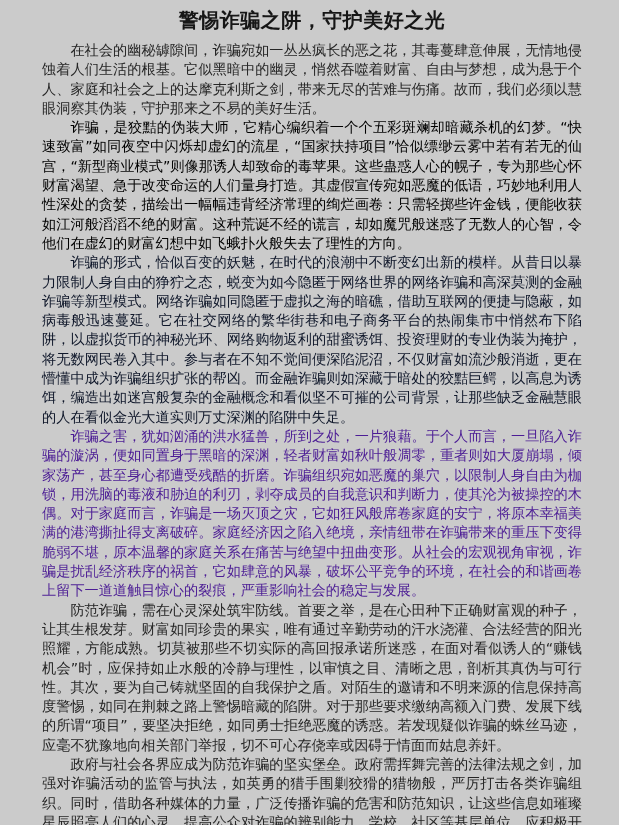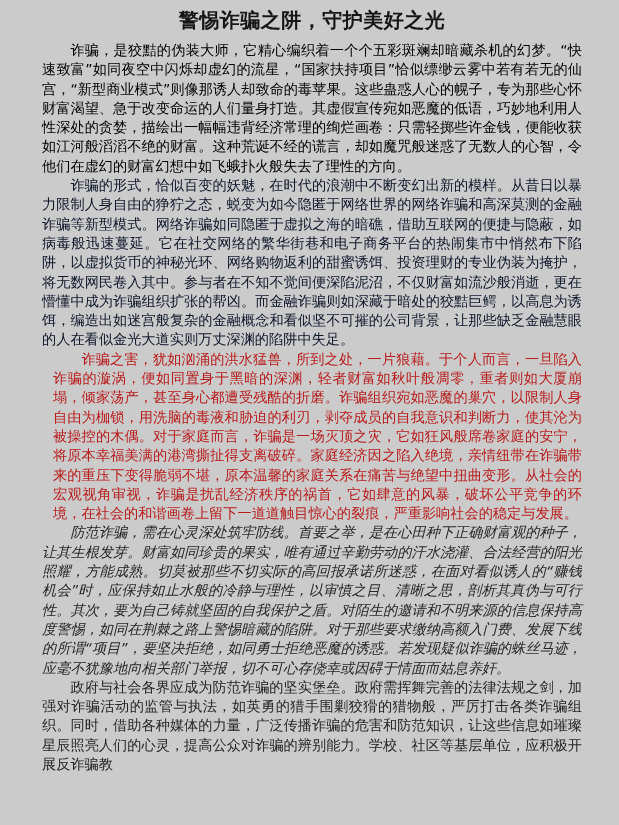--- a/index.html
+++ b/index.html
@@ -39,18 +39,19 @@
     text-indent: 2em;
     word-break: break-all;
     overflow-wrap: anywhere;
   }
 </style>
 </head>
 <body style="background: rgb(203, 203, 203);">
 
 <div class="doc">
   <h1 class="doc-title" style="color: rgb(22, 22, 22);">警惕诈骗之阱，守护美好之光</h1>
+  <p class="doc-paragraph" style="color: rgb(38, 38, 38);">在社会的幽秘罅隙间，诈骗宛如一丛丛疯长的恶之花，其毒蔓肆意伸展，无情地侵蚀着人们生活的根基。它似黑暗中的幽灵，悄然吞噬着财富、自由与梦想，成为悬于个人、家庭和社会之上的达摩克利斯之剑，带来无尽的苦难与伤痛。故而，我们必须以慧眼洞察其伪装，守护那来之不易的美好生活。</p>
   <p class="doc-paragraph" style="color: #000000;">诈骗，是狡黠的伪装大师，它精心编织着一个个五彩斑斓却暗藏杀机的幻梦。“快速致富”如同夜空中闪烁却虚幻的流星，“国家扶持项目”恰似缥缈云雾中若有若无的仙宫，“新型商业模式”则像那诱人却致命的毒苹果。这些蛊惑人心的幌子，专为那些心怀财富渴望、急于改变命运的人们量身打造。其虚假宣传宛如恶魔的低语，巧妙地利用人性深处的贪婪，描绘出一幅幅违背经济常理的绚烂画卷：只需轻掷些许金钱，便能收获如江河般滔滔不绝的财富。这种荒诞不经的谎言，却如魔咒般迷惑了无数人的心智，令他们在虚幻的财富幻想中如飞蛾扑火般失去了理性的方向。</p>
   <p class="doc-paragraph" style="color: #0f172a;">诈骗的形式，恰似百变的妖魅，在时代的浪潮中不断变幻出新的模样。从昔日以暴力限制人身自由的狰狞之态，蜕变为如今隐匿于网络世界的网络诈骗和高深莫测的金融诈骗等新型模式。网络诈骗如同隐匿于虚拟之海的暗礁，借助互联网的便捷与隐蔽，如病毒般迅速蔓延。它在社交网络的繁华街巷和电子商务平台的热闹集市中悄然布下陷阱，以虚拟货币的神秘光环、网络购物返利的甜蜜诱饵、投资理财的专业伪装为掩护，将无数网民卷入其中。参与者在不知不觉间便深陷泥沼，不仅财富如流沙般消逝，更在懵懂中成为诈骗组织扩张的帮凶。而金融诈骗则如深藏于暗处的狡黠巨鳄，以高息为诱饵，编造出如迷宫般复杂的金融概念和看似坚不可摧的公司背景，让那些缺乏金融慧眼的人在看似金光大道实则万丈深渊的陷阱中失足。</p>
-  <p class="doc-paragraph" style="color: #b91c1c; margin-left: 11px;">诈骗之害，犹如汹涌的洪水猛兽，所到之处，一片狼藉。于个人而言，一旦陷入诈骗的漩涡，便如同置身于黑暗的深渊，轻者财富如秋叶般凋零，重者则如大厦崩塌，倾家荡产，甚至身心都遭受残酷的折磨。诈骗组织宛如恶魔的巢穴，以限制人身自由为枷锁，用洗脑的毒液和胁迫的利刃，剥夺成员的自我意识和判断力，使其沦为被操控的木偶。对于家庭而言，诈骗是一场灭顶之灾，它如狂风般席卷家庭的安宁，将原本幸福美满的港湾撕扯得支离破碎。家庭经济因之陷入绝境，亲情纽带在诈骗带来的重压下变得脆弱不堪，原本温馨的家庭关系在痛苦与绝望中扭曲变形。从社会的宏观视角审视，诈骗是扰乱经济秩序的祸首，它如肆意的风暴，破坏公平竞争的环境，在社会的和谐画卷上留下一道道触目惊心的裂痕，严重影响社会的稳定与发展。</p>
-  <p class="doc-paragraph" style="color: rgb(38, 38, 38); font-style: italic;">防范诈骗，需在心灵深处筑牢防线。首要之举，是在心田种下正确财富观的种子，让其生根发芽。财富如同珍贵的果实，唯有通过辛勤劳动的汗水浇灌、合法经营的阳光照耀，方能成熟。切莫被那些不切实际的高回报承诺所迷惑，在面对看似诱人的“赚钱机会”时，应保持如止水般的冷静与理性，以审慎之目、清晰之思，剖析其真伪与可行性。其次，要为自己铸就坚固的自我保护之盾。对陌生的邀请和不明来源的信息保持高度警惕，如同在荆棘之路上警惕暗藏的陷阱。对于那些要求缴纳高额入门费、发展下线的所谓“项目”，要坚决拒绝，如同勇士拒绝恶魔的诱惑。若发现疑似诈骗的蛛丝马迹，应毫不犹豫地向相关部门举报，切不可心存侥幸或因碍于情面而姑息养奸。</p>
+  <p class="doc-paragraph" style="color: #4c1d95;">诈骗之害，犹如汹涌的洪水猛兽，所到之处，一片狼藉。于个人而言，一旦陷入诈骗的漩涡，便如同置身于黑暗的深渊，轻者财富如秋叶般凋零，重者则如大厦崩塌，倾家荡产，甚至身心都遭受残酷的折磨。诈骗组织宛如恶魔的巢穴，以限制人身自由为枷锁，用洗脑的毒液和胁迫的利刃，剥夺成员的自我意识和判断力，使其沦为被操控的木偶。对于家庭而言，诈骗是一场灭顶之灾，它如狂风般席卷家庭的安宁，将原本幸福美满的港湾撕扯得支离破碎。家庭经济因之陷入绝境，亲情纽带在诈骗带来的重压下变得脆弱不堪，原本温馨的家庭关系在痛苦与绝望中扭曲变形。从社会的宏观视角审视，诈骗是扰乱经济秩序的祸首，它如肆意的风暴，破坏公平竞争的环境，在社会的和谐画卷上留下一道道触目惊心的裂痕，严重影响社会的稳定与发展。</p>
+  <p class="doc-paragraph" style="color: rgb(38, 38, 38);">防范诈骗，需在心灵深处筑牢防线。首要之举，是在心田种下正确财富观的种子，让其生根发芽。财富如同珍贵的果实，唯有通过辛勤劳动的汗水浇灌、合法经营的阳光照耀，方能成熟。切莫被那些不切实际的高回报承诺所迷惑，在面对看似诱人的“赚钱机会”时，应保持如止水般的冷静与理性，以审慎之目、清晰之思，剖析其真伪与可行性。其次，要为自己铸就坚固的自我保护之盾。对陌生的邀请和不明来源的信息保持高度警惕，如同在荆棘之路上警惕暗藏的陷阱。对于那些要求缴纳高额入门费、发展下线的所谓“项目”，要坚决拒绝，如同勇士拒绝恶魔的诱惑。若发现疑似诈骗的蛛丝马迹，应毫不犹豫地向相关部门举报，切不可心存侥幸或因碍于情面而姑息养奸。</p>
   <p class="doc-paragraph" style="color: rgb(38, 38, 38);">政府与社会各界应成为防范诈骗的坚实堡垒。政府需挥舞完善的法律法规之剑，加强对诈骗活动的监管与执法，如英勇的猎手围剿狡猾的猎物般，严厉打击各类诈骗组织。同时，借助各种媒体的力量，广泛传播诈骗的危害和防范知识，让这些信息如璀璨星辰照亮人们的心灵，提高公众对诈骗的辨别能力。学校、社区等基层单位，应积极开展反诈骗教</p>
 </div>
 
 </body></html>

